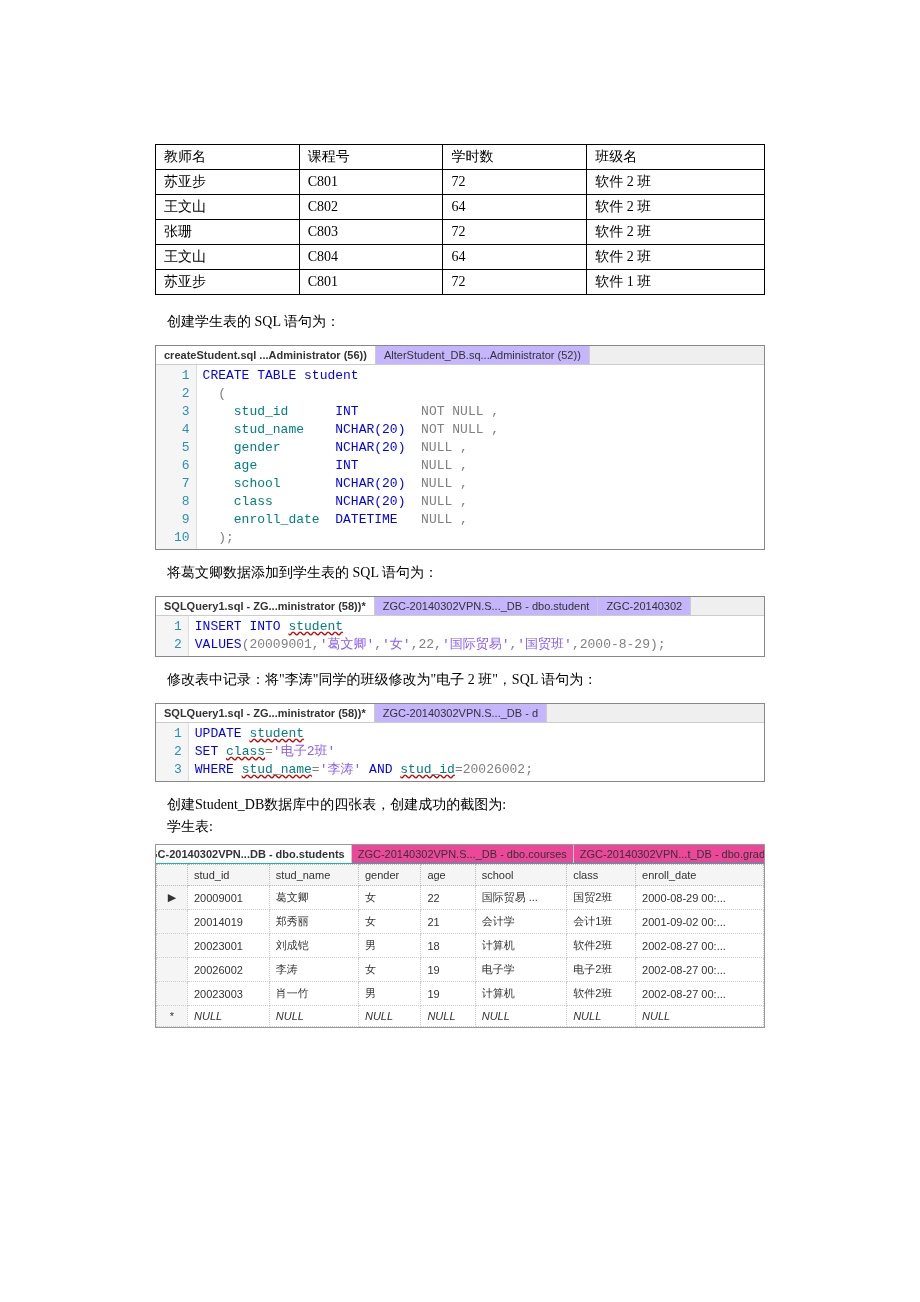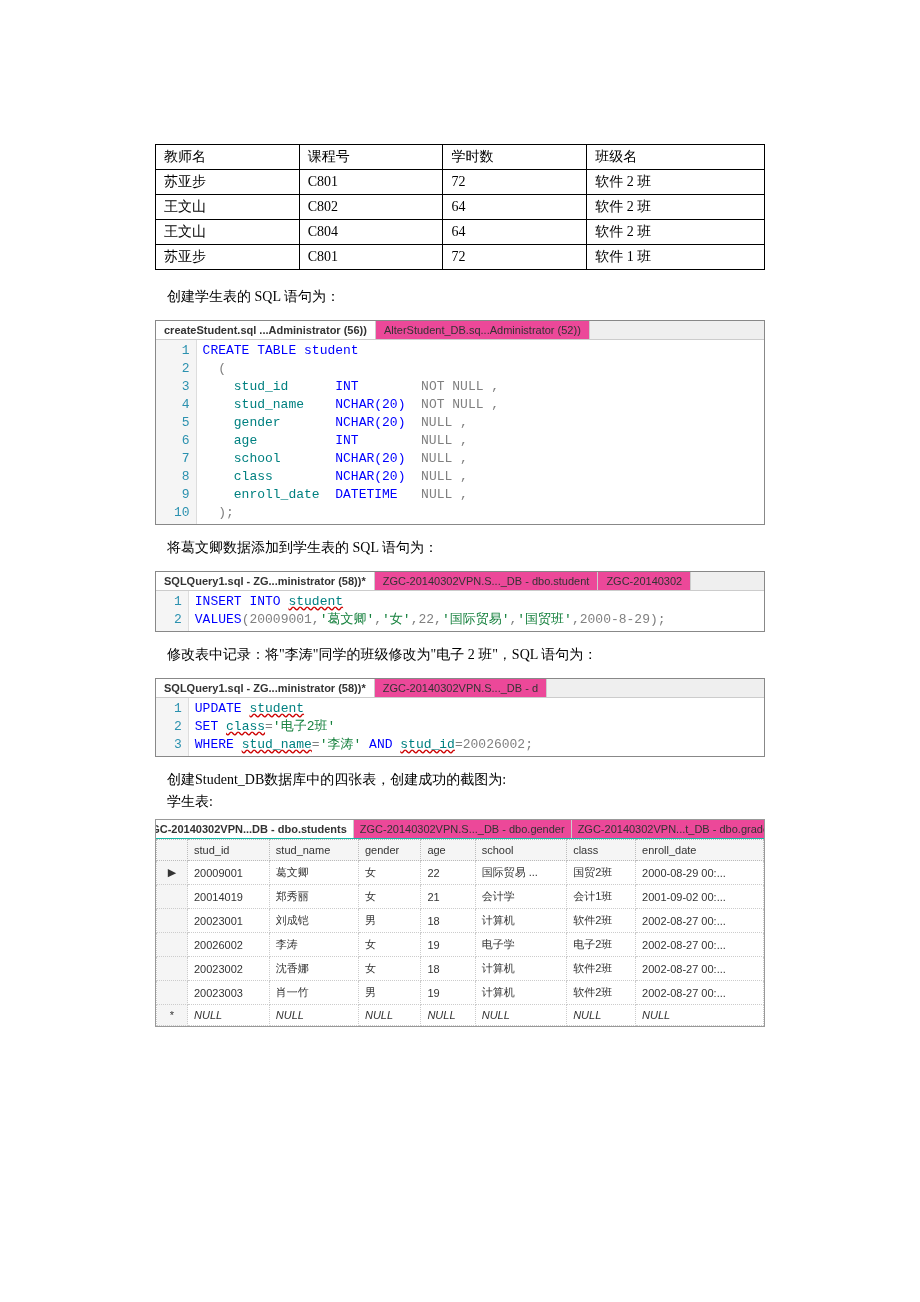--- a/index.html
+++ b/index.html
@@ -39,21 +39,21 @@
       background: #efefef;
       border-bottom: 1px solid #ccc;
       font-family: Tahoma, Arial, sans-serif;
       font-size: 11px;
       overflow: hidden;
       white-space: nowrap;
     }
     .sql-tab {
       padding: 3px 8px;
       border-right: 1px solid #ccc;
-      background: #ec4899;
+      background: #c4b5fd;
       color: #333;
     }
     .sql-tab.active {
       background: #fff;
       font-weight: bold;
     }
     .sql-body {
       display: flex;
     }
     .gutter {
@@ -67,21 +67,21 @@
     }
     .code {
       padding: 2px 6px;
       line-height: 18px;
       flex: 1;
       white-space: pre;
     }
     .kw { color: #0000ff; }
     .typ { color: #0000ff; }
     .ident { color: #008080; }
-    .str { color: #15803d; }
+    .str { color: #8b5cf6; }
     .gray { color: #808080; }
     .squiggle { text-decoration: underline wavy #cc0000; }
     
     .grid-wrap {
       border: 1px solid #999;
       font-family: Tahoma, Arial, sans-serif;
       font-size: 11px;
       background: #fff;
     }
     .grid-tabs {
@@ -143,20 +143,26 @@
       <tr>
         <td>苏亚步</td>
         <td>C801</td>
         <td>72</td>
         <td>软件 2 班</td>
       </tr>
       <tr>
         <td>王文山</td>
         <td>C802</td>
         <td>64</td>
+        <td>软件 2 班</td>
+      </tr>
+      <tr>
+        <td>张珊</td>
+        <td>C803</td>
+        <td>72</td>
         <td>软件 2 班</td>
       </tr>
       <tr>
         <td>王文山</td>
         <td>C804</td>
         <td>64</td>
         <td>软件 2 班</td>
       </tr>
       <tr>
         <td>苏亚步</td>
@@ -218,21 +224,21 @@
 <span class="kw">WHERE</span> <span class="ident squiggle">stud_name</span><span class="gray">=</span><span class="str">'李涛'</span> <span class="kw">AND</span> <span class="ident squiggle">stud_id</span><span class="gray">=20026002;</span></div>
   </div>
 </div>
 
 <p class="caption">创建Student_DB数据库中的四张表，创建成功的截图为:</p>
 <p class="caption" style="margin-top:-4px;">学生表:</p>
 
 <div class="grid-wrap">
   <div class="grid-tabs" id="grid-tabs">
       <div class="grid-tab active">ZGC-20140302VPN...DB - dbo.students</div>
-      <div class="grid-tab">ZGC-20140302VPN.S..._DB - dbo.gender</div>
+      <div class="grid-tab">ZGC-20140302VPN.S..._DB - dbo.courses</div>
       <div class="grid-tab">ZGC-20140302VPN...t_DB - dbo.grades</div>
     </div>
   <table class="data-grid">
     <thead>
         <tr id="grid-head">
           <th class="row-selector"></th>
           <th>stud_id</th>
           <th>stud_name</th>
           <th>gender</th>
           <th>age</th>
@@ -277,30 +283,20 @@
           <td>20026002</td>
           <td>李涛</td>
           <td>女</td>
           <td>19</td>
           <td>电子学</td>
           <td>电子2班</td>
           <td>2002-08-27 00:...</td>
         </tr>
         <tr>
           <td class="row-selector"></td>
-          <td>20023002</td>
-          <td>沈香娜</td>
-          <td>女</td>
-          <td>18</td>
-          <td>计算机</td>
-          <td>软件2班</td>
-          <td>2002-08-27 00:...</td>
-        </tr>
-        <tr>
-          <td class="row-selector"></td>
           <td>20023003</td>
           <td>肖一竹</td>
           <td>男</td>
           <td>19</td>
           <td>计算机</td>
           <td>软件2班</td>
           <td>2002-08-27 00:...</td>
         </tr>
         <tr>
           <td class="row-selector">*</td>

